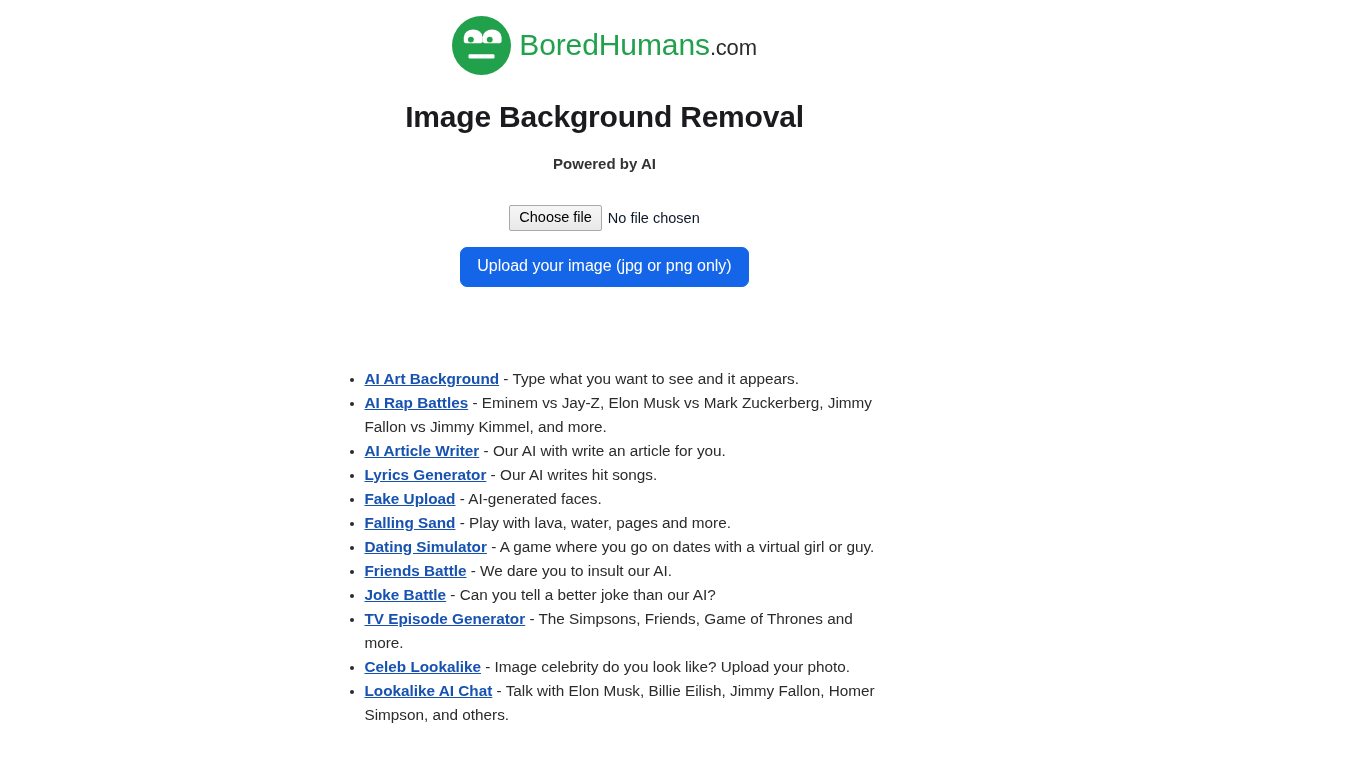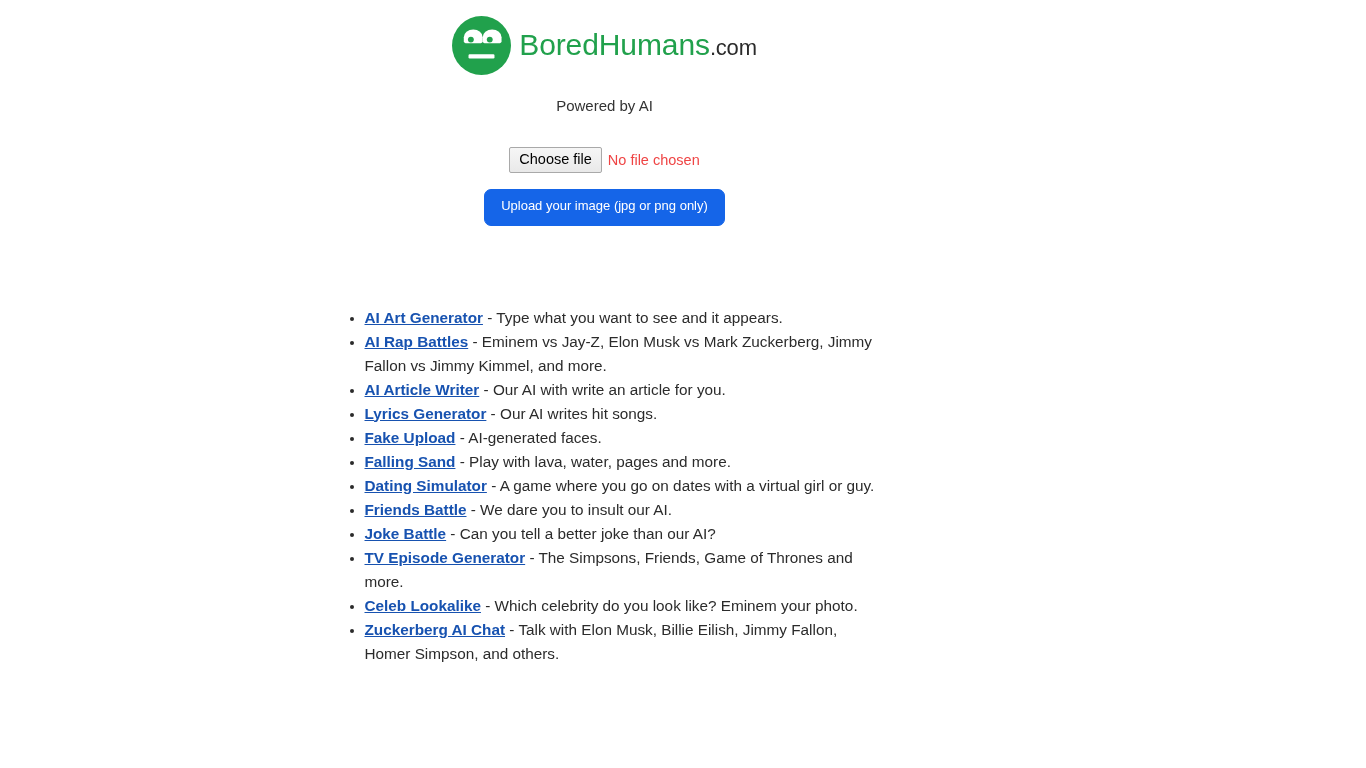--- a/index.html
+++ b/index.html
@@ -56,21 +56,21 @@
     margin: 22px 0 0 0;
     font-size: 30px;
     font-weight: 700;
     color: #1b1b1f;
     letter-spacing: -0.2px;
     line-height: 1.2;
   }
   .subtitle {
     margin: 20px 0 0 0;
     font-size: 15px;
-    font-weight: 400;
+    font-weight: 700;
     color: #333333;
     line-height: 1.2;
   }
 
   
   .upload-form {
     margin-top: 24px;
   }
   .file-row {
     display: inline-flex;
@@ -87,29 +87,29 @@
     color: #000000;
     background: #efefef;
     background: linear-gradient(#f6f6f6, #e9e9e9);
     border: 1px solid #a9a9a9;
     border-radius: 2px;
     padding: 4px 9px 5px 9px;
     line-height: 1.05;
     cursor: pointer;
   }
   .file-status {
-    color: #ef4444;
+    color: #0f172a;
     font-size: 14.5px;
   }
 
   .upload-btn {
     display: block;
     margin: 16px auto 1px auto;
     font-family: "Liberation Sans", "DejaVu Sans", sans-serif;
-    font-size: 13px;
+    font-size: 16px;
     font-weight: 400;
     color: #ffffff;
     background: #1565e8;
     border: 1px solid #1565e8;
     border-radius: 7px;
     padding: 9px 16px 11px 16px;
     line-height: 1.1;
     cursor: pointer;
     white-space: nowrap;
   }
@@ -171,43 +171,44 @@
       <path d="M52 36 a16 13 0 0 1 32 0 v7 a3 3 0 0 1 -3 3 h-26 a3 3 0 0 1 -3 -3 z" fill="#ffffff"></path>
       <circle cx="64" cy="40" r="5" fill="#21a14c"></circle>
 
       <rect x="28" y="65" width="44" height="7" rx="2" fill="#ffffff"></rect>
     </svg>
     <div class="logo-text">
       <span class="brand-a">Bored</span><span class="brand-b">Humans</span><span class="brand-tld">.com</span>
     </div>
   </div>
 
+  <h1 class="page-title">Image Background Removal</h1>
   <p class="subtitle">Powered by AI</p>
 
   <div class="upload-form">
     <div class="file-row">
       <button type="button" class="choose-file-btn">Choose file</button>
       <span class="file-status">No file chosen</span>
     </div>
     <button type="button" class="upload-btn">Upload your image (jpg or png only)</button>
   </div>
 
   <div class="promo">
 
     <div class="page-list-wrap">
       <ul class="page-list">
-        <li><a href="#">AI Art Generator</a><span class="sep"> - </span><span>Type what you want to see and it appears.</span></li>
+        <li><a href="#">AI Art Background</a><span class="sep"> - </span><span>Type what you want to see and it appears.</span></li>
         <li><a href="#">AI Rap Battles</a><span class="sep"> - </span><span>Eminem vs Jay-Z, Elon Musk vs Mark Zuckerberg, Jimmy Fallon vs Jimmy Kimmel, and more.</span></li>
         <li><a href="#">AI Article Writer</a><span class="sep"> - </span><span>Our AI with write an article for you.</span></li>
         <li><a href="#">Lyrics Generator</a><span class="sep"> - </span><span>Our AI writes hit songs.</span></li>
         <li><a href="#">Fake Upload</a><span class="sep"> - </span><span>AI-generated faces.</span></li>
         <li><a href="#">Falling Sand</a><span class="sep"> - </span><span>Play with lava, water, pages and more.</span></li>
         <li><a href="#">Dating Simulator</a><span class="sep"> - </span><span>A game where you go on dates with a virtual girl or guy.</span></li>
         <li><a href="#">Friends Battle</a><span class="sep"> - </span><span>We dare you to insult our AI.</span></li>
         <li><a href="#">Joke Battle</a><span class="sep"> - </span><span>Can you tell a better joke than our AI?</span></li>
         <li><a href="#">TV Episode Generator</a><span class="sep"> - </span><span>The Simpsons, Friends, Game of Thrones and more.</span></li>
-        <li><a href="#">Celeb Lookalike</a><span class="sep"> - </span><span>Which celebrity do you look like? Eminem your photo.</span></li>
-        <li><a href="#">Zuckerberg AI Chat</a><span class="sep"> - </span><span>Talk with Elon Musk, Billie Eilish, Jimmy Fallon, Homer Simpson, and others.</span></li>
+        <li><a href="#">Celeb Lookalike</a><span class="sep"> - </span><span>Image celebrity do you look like? Upload your photo.</span></li>
+        <li><a href="#">Lookalike AI Chat</a><span class="sep"> - </span><span>Talk with Elon Musk, Billie Eilish, Jimmy Fallon, Homer Simpson, and others.</span></li>
       </ul>
     </div>
   </div>
 
 </div>
 
 </body></html>

